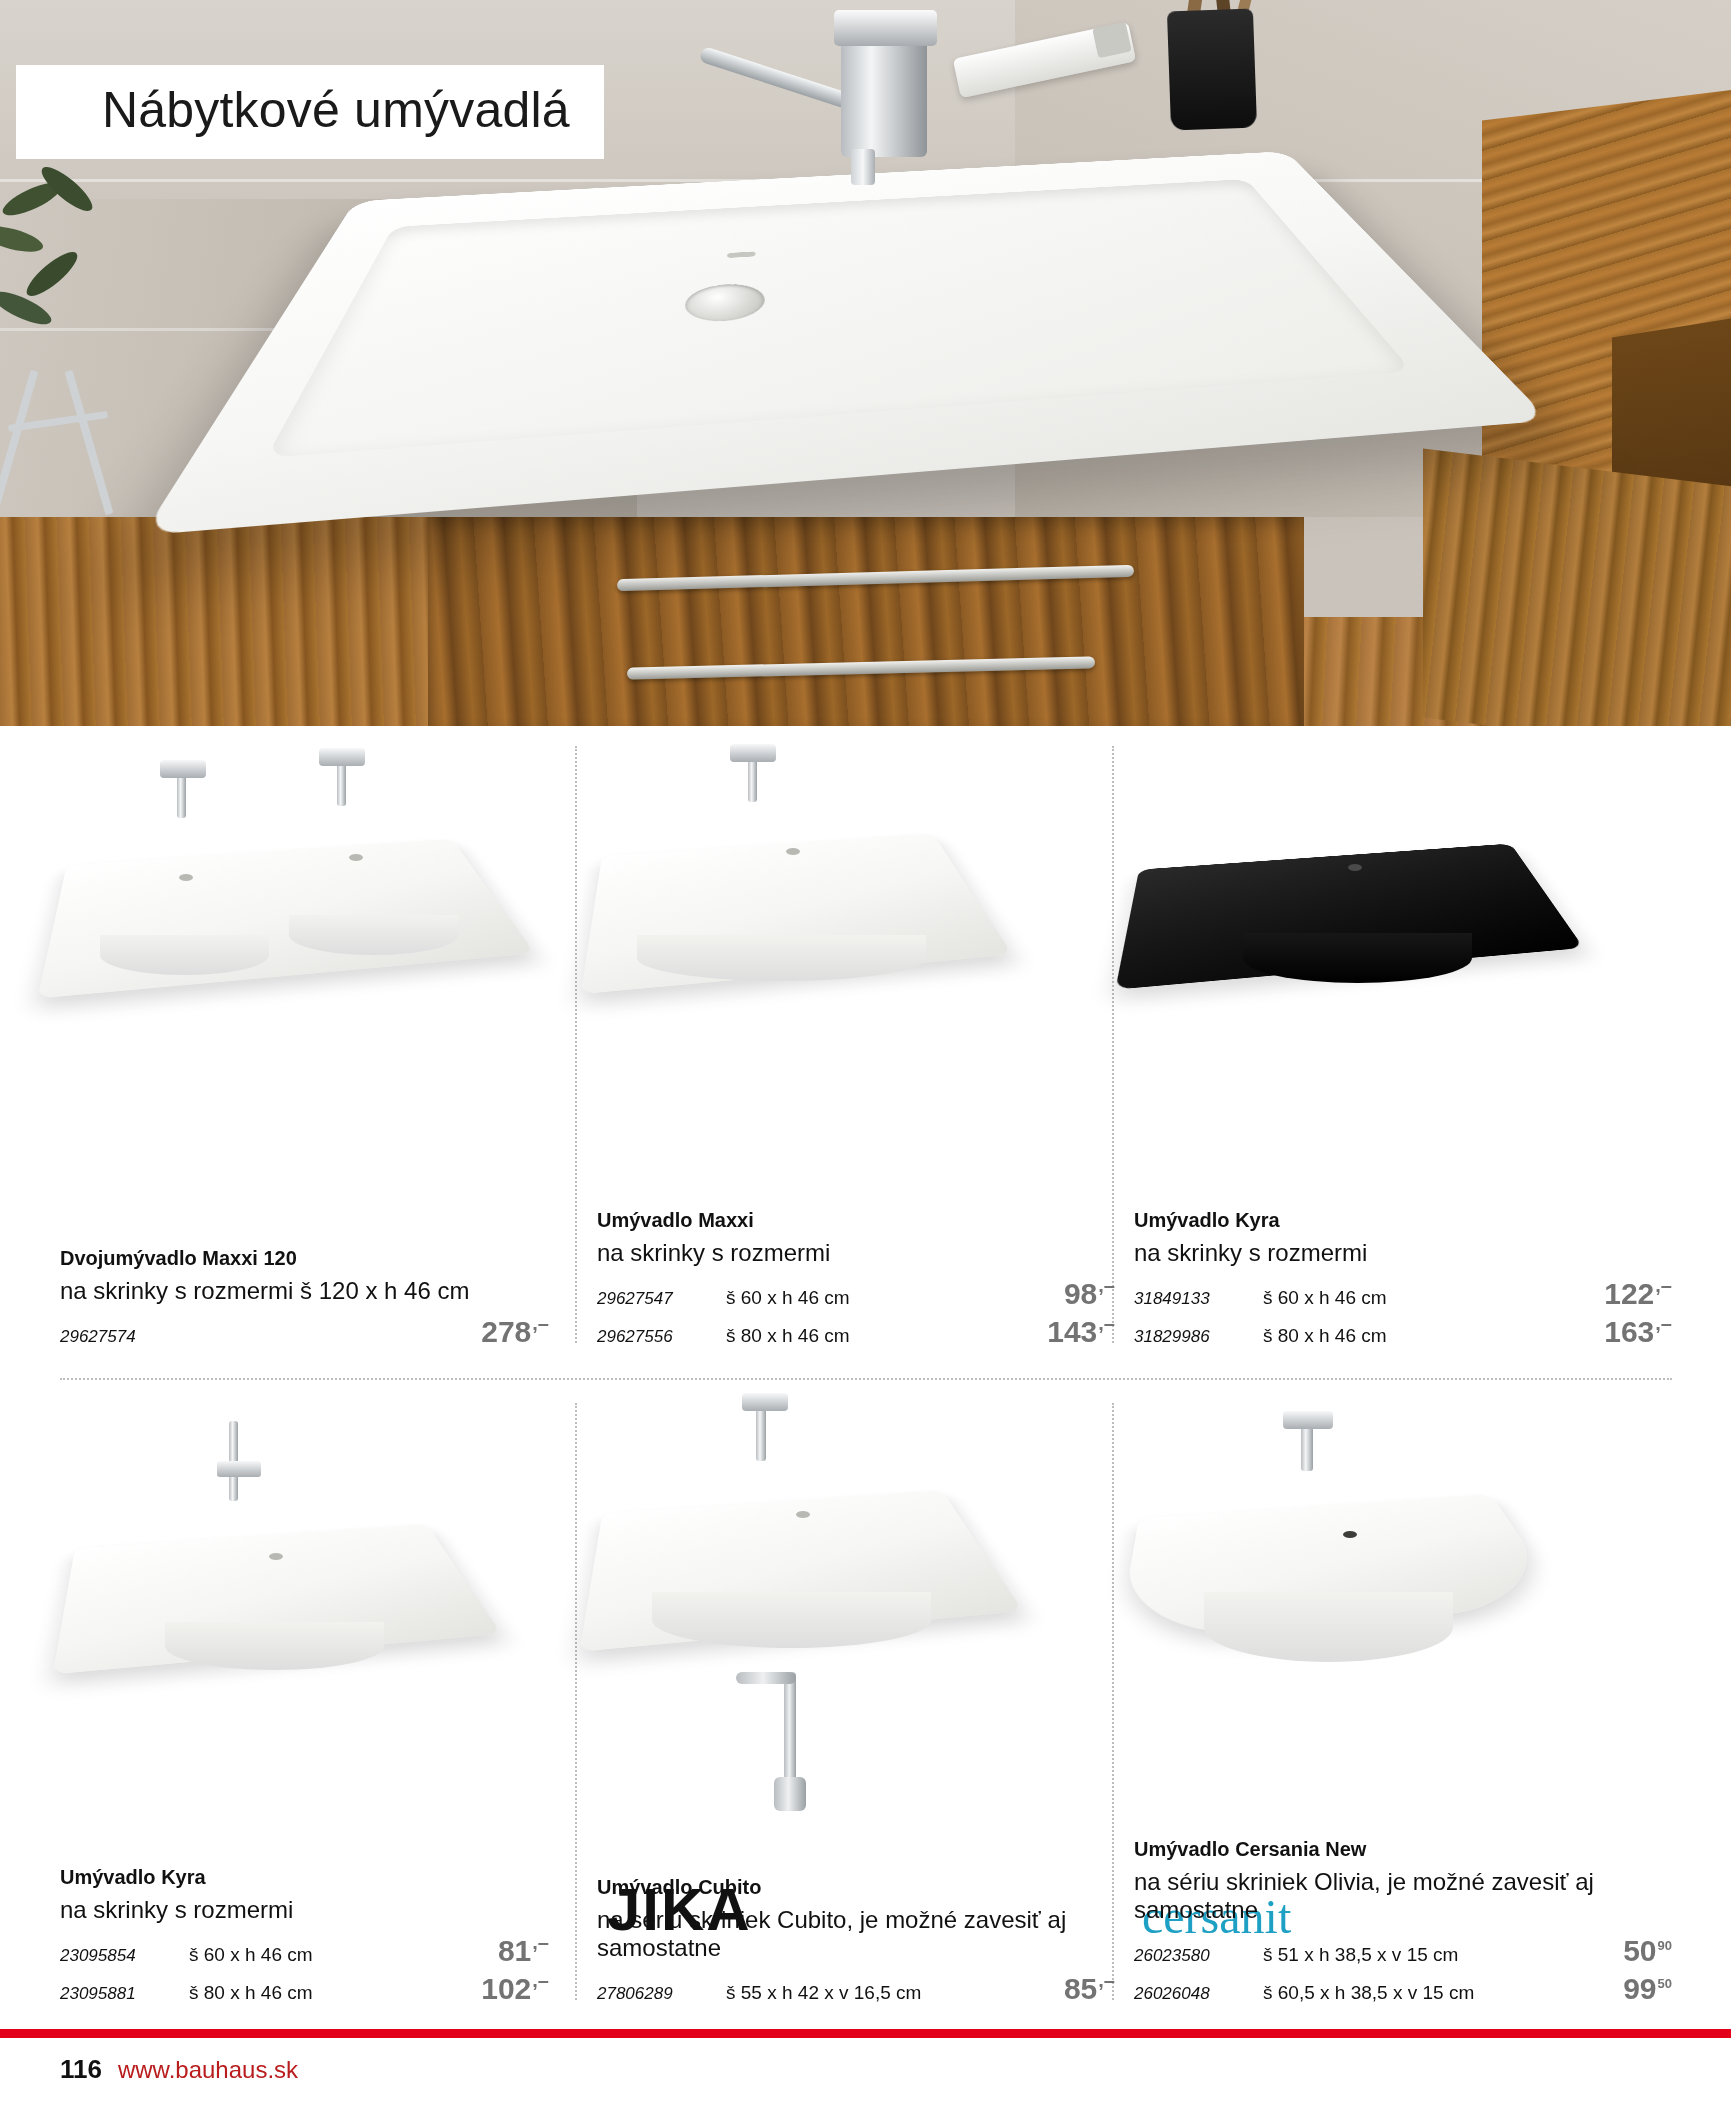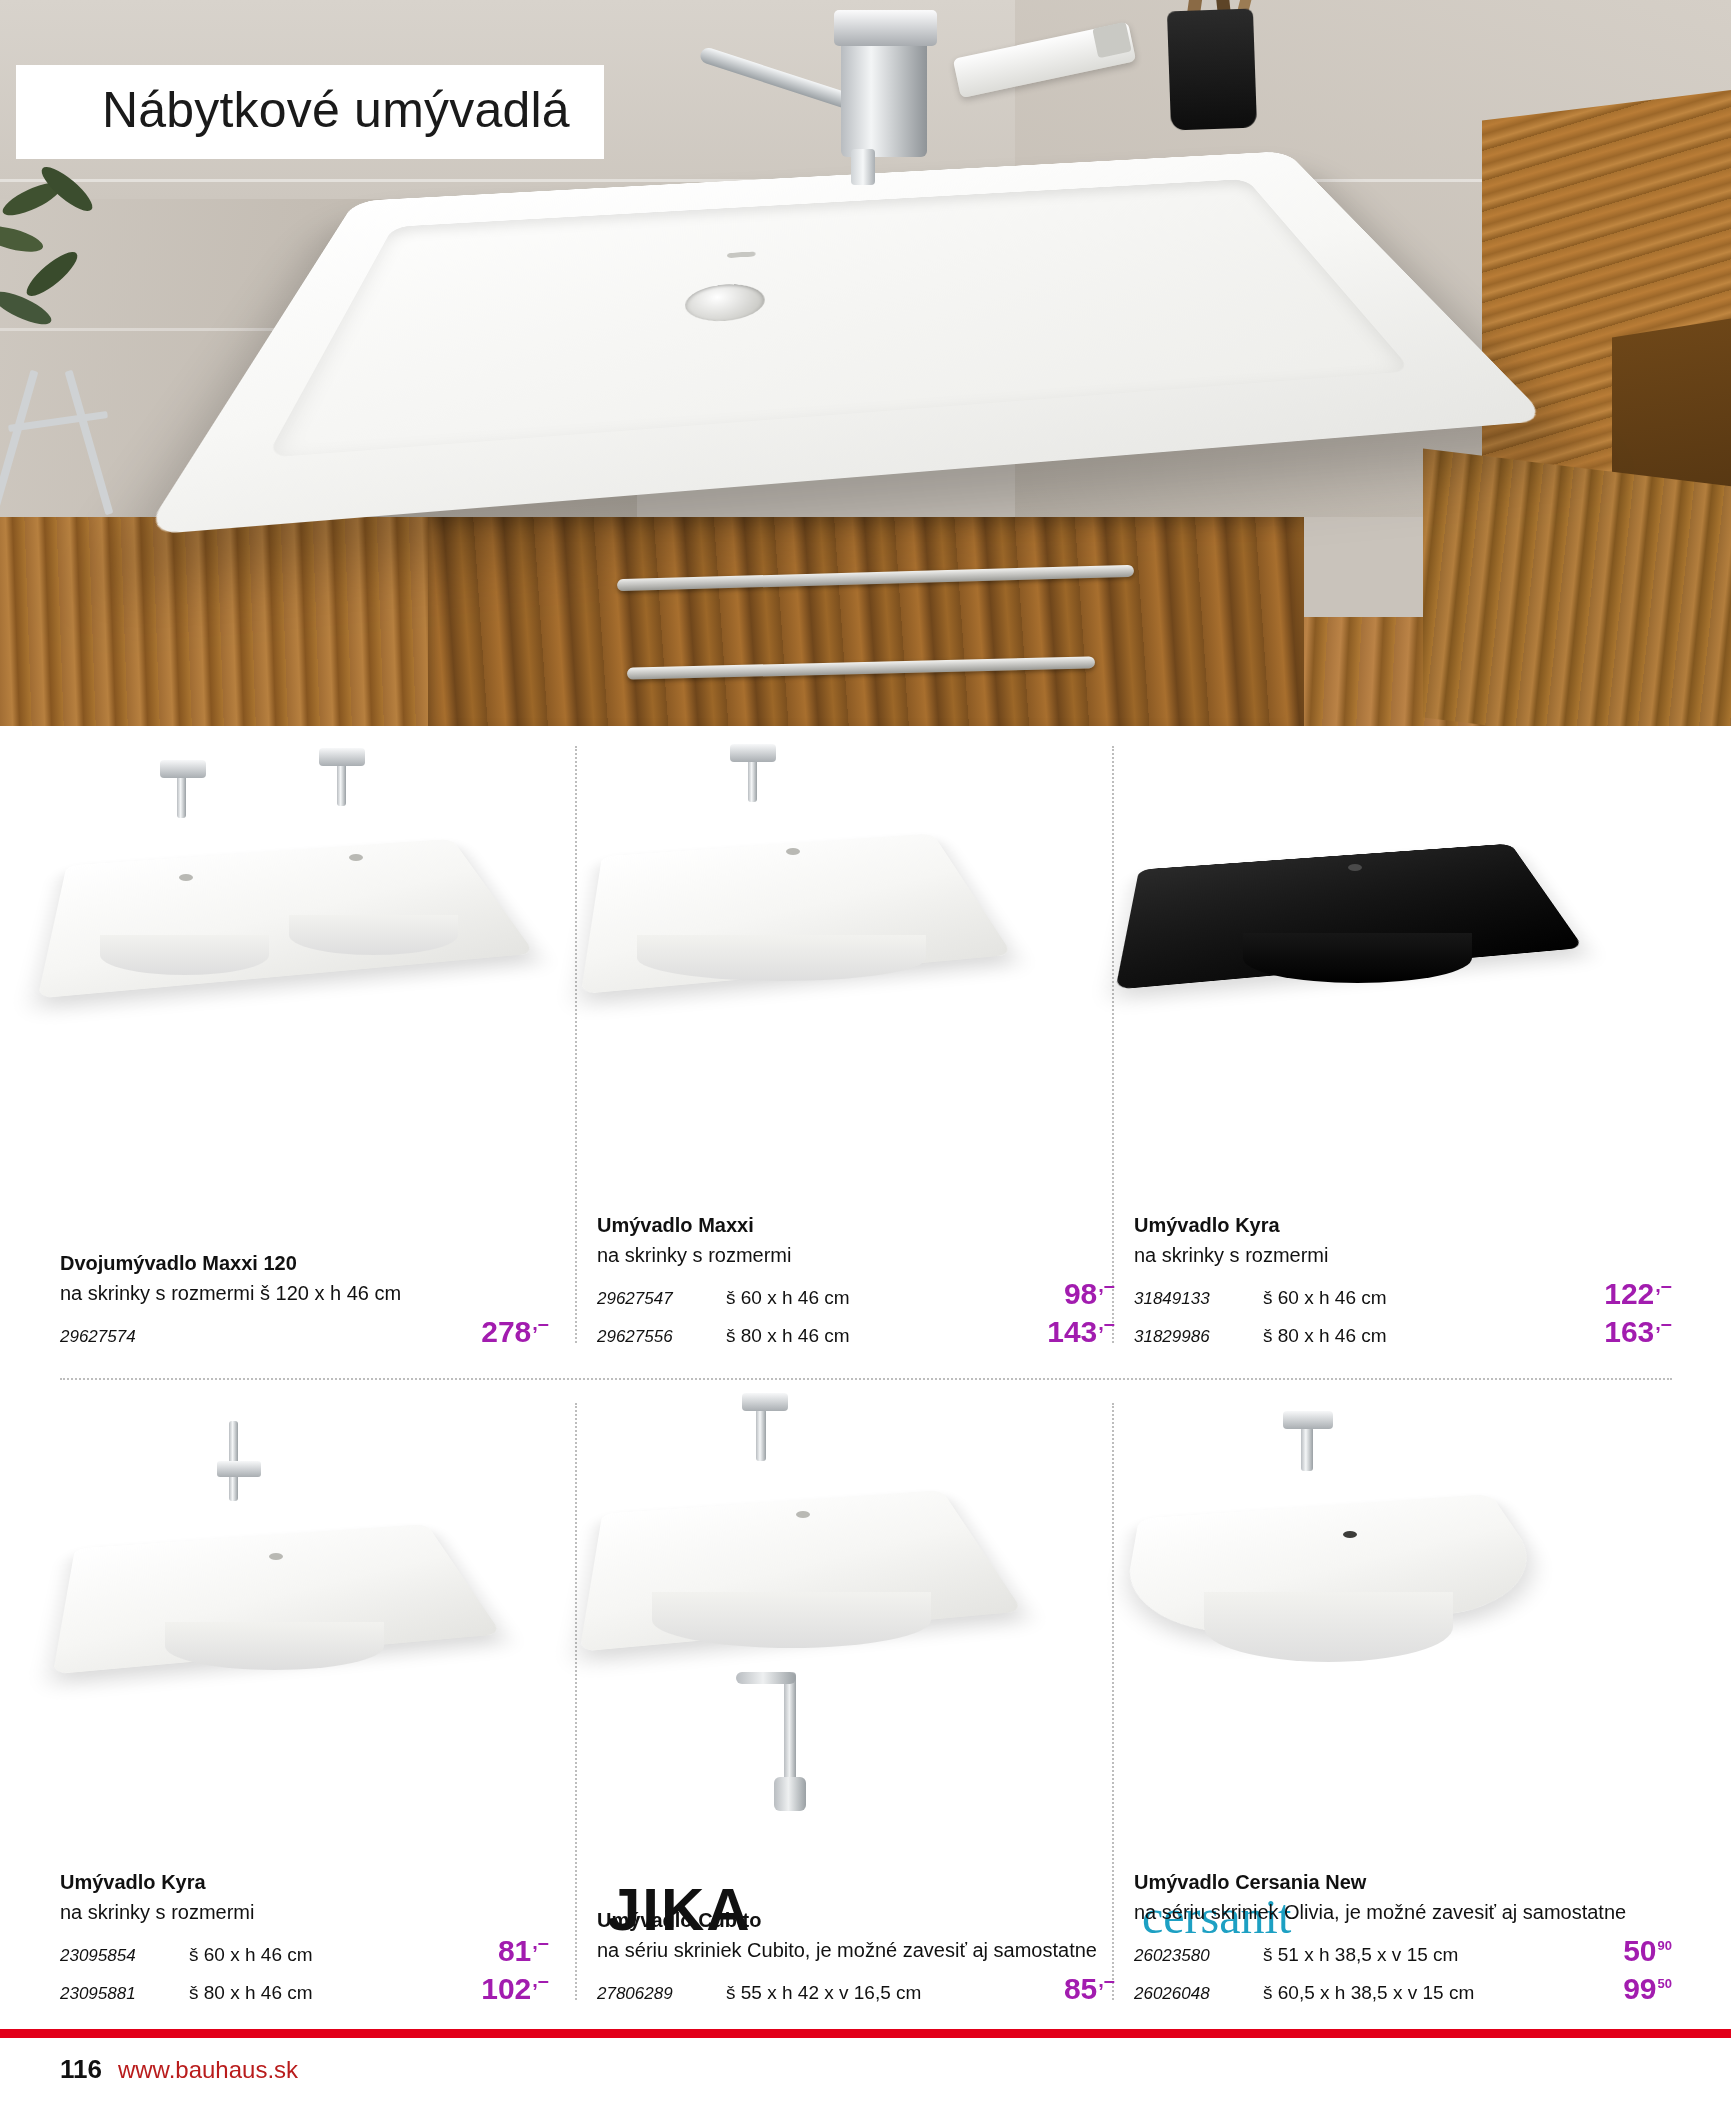--- a/index.html
+++ b/index.html
@@ -228,33 +228,33 @@
   }
   .info {
     position: absolute;
     left: 0; right: 0;
     bottom: 30px;
   }
   .p-name {
     font-size: 20px; font-weight: bold; color: #111; margin-bottom: 7px;
   }
   .p-sub {
-    font-size: 20px; color: #111; margin-bottom: 10px; font-weight: 400;
+    font-size: 24px; color: #111; margin-bottom: 10px; font-weight: 400;
   }
   .p-line {
     display: flex; align-items: baseline; margin-bottom: 4px;
   }
   .p-code {
     font-size: 17px; font-style: italic; color: #111; width: 129px; flex: none;
   }
   .p-dim {
     font-size: 19px; color: #111; flex: 1;
   }
   .p-price {
-    font-size: 30px; font-weight: bold; color: #a21caf;
+    font-size: 30px; font-weight: bold; color: #737373;
     text-align: right; white-space: nowrap;
   }
   .p-price .dash {
     font-size: 20px; position: relative; top: -12px; left: 1px; font-weight: bold;
   }
   .p-price .cents {
     font-size: 13px; position: relative; top: -11px; left: 1px; font-weight: bold;
   }
 
   

